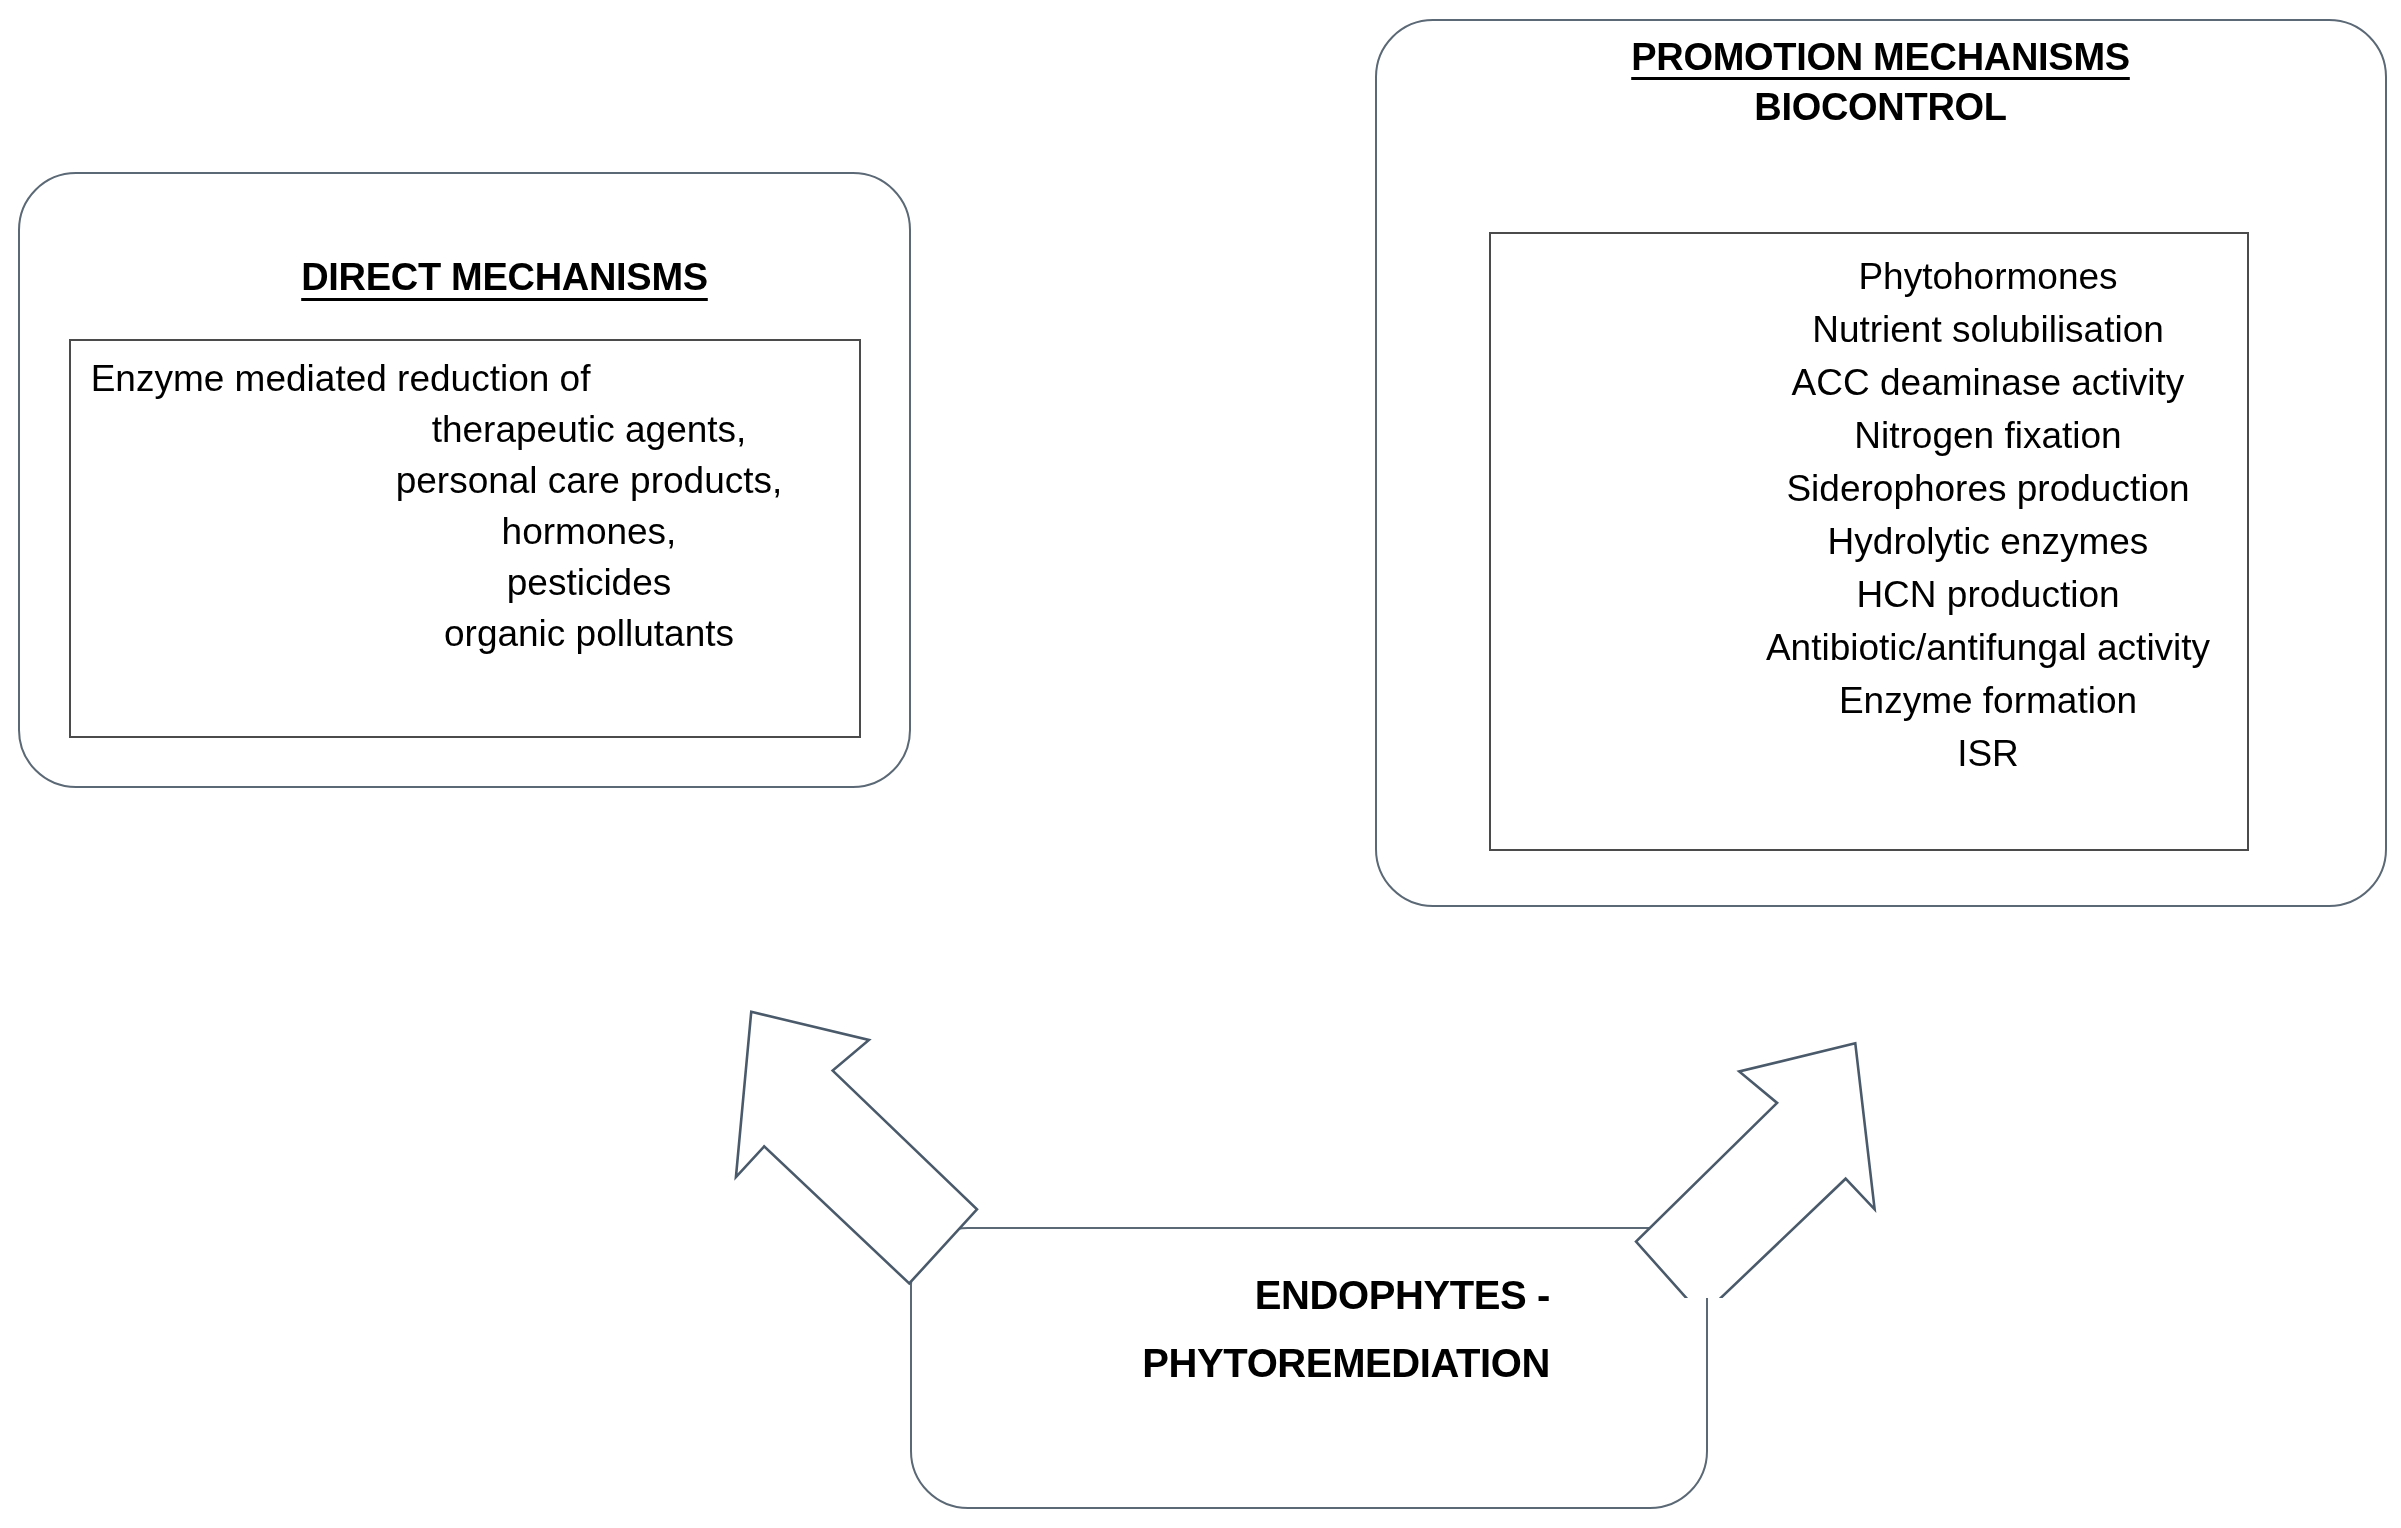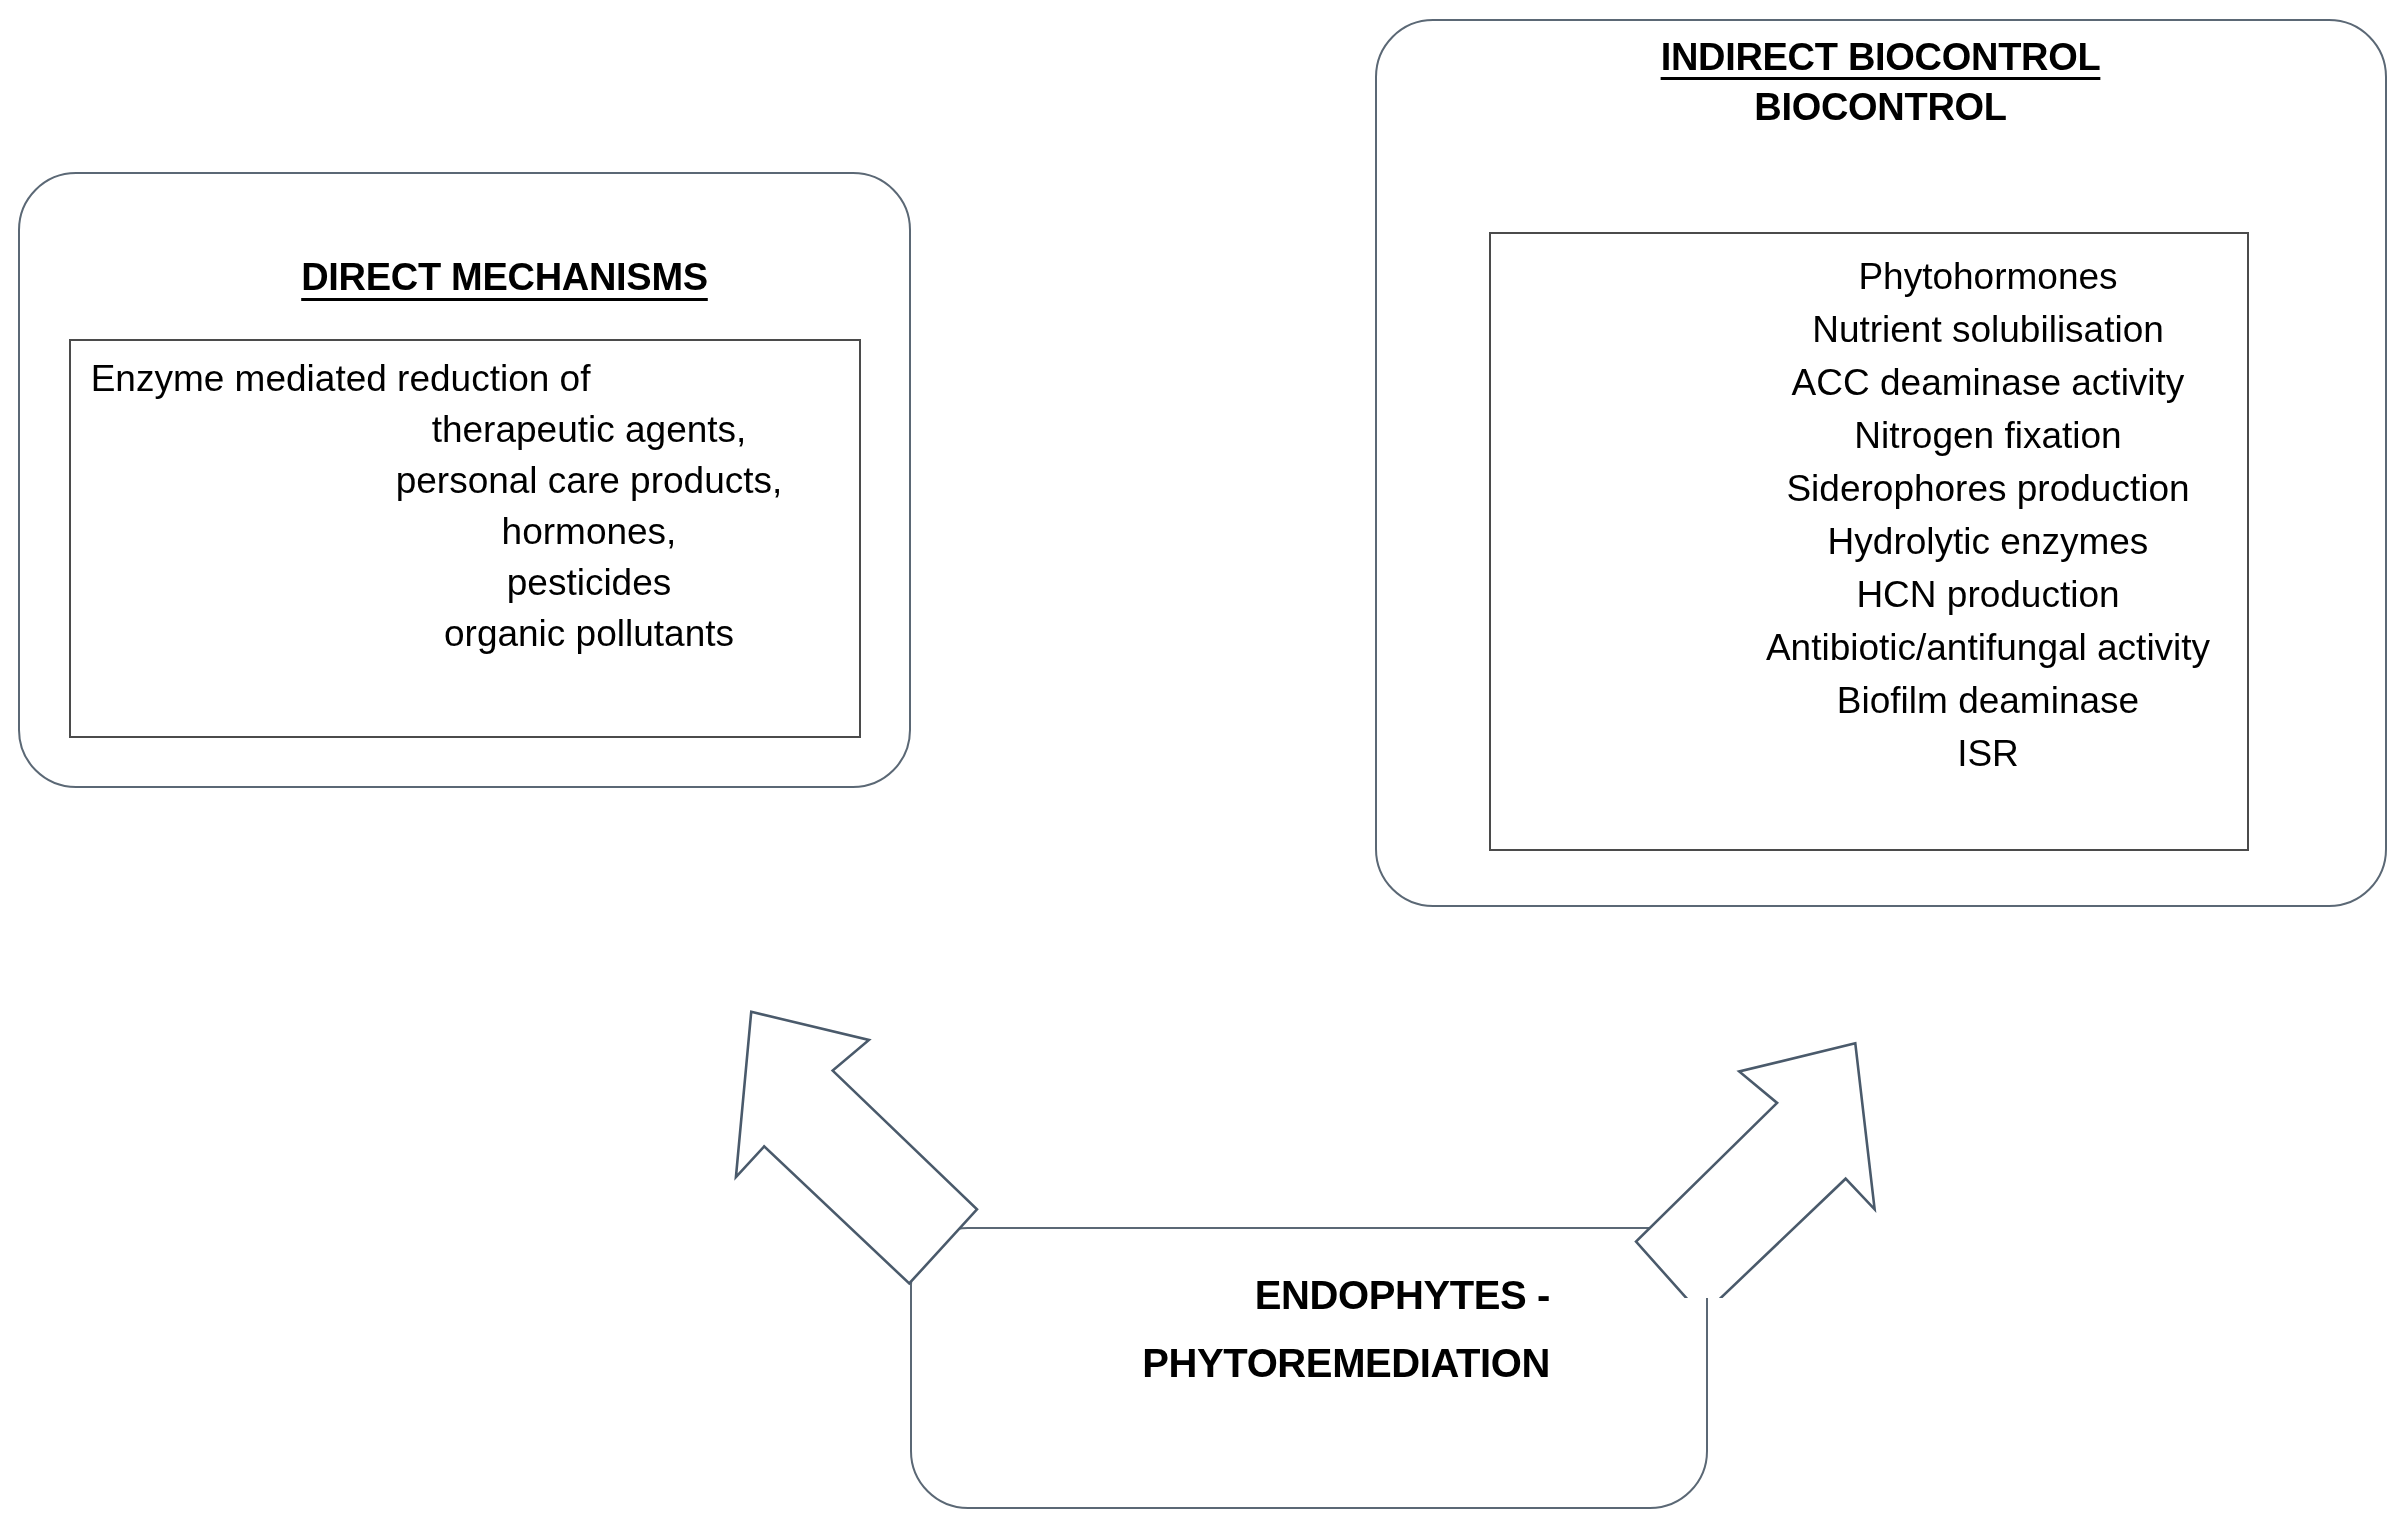--- a/index.html
+++ b/index.html
@@ -164,36 +164,36 @@
     <div class="ind">therapeutic agents,</div>
     <div class="ind">personal care products,</div>
     <div class="ind">hormones,</div>
     <div class="ind">pesticides</div>
     <div class="ind">organic pollutants</div>
   </div>
 
   <div class="rounded-box" id="indirect-box"></div>
 
   <div id="indirect-head">
-    <div class="underlined">INDIRECT BIOCONTROL</div>
+    <div class="underlined">PROMOTION MECHANISMS</div>
     <div>BIOCONTROL</div>
   </div>
 
   <div class="inner-box" id="indirect-inner"></div>
 
   <div id="indirect-list">
     <div>Phytohormones</div>
     <div>Nutrient solubilisation</div>
     <div>ACC deaminase activity</div>
     <div>Nitrogen fixation</div>
     <div>Siderophores production</div>
     <div>Hydrolytic enzymes</div>
     <div>HCN production</div>
     <div>Antibiotic/antifungal activity</div>
-    <div>Biofilm deaminase</div>
+    <div>Enzyme formation</div>
     <div>ISR</div>
   </div>
 
   <div class="rounded-box" id="endophytes-box"></div>
 
   <div id="endophytes-title">
     <div>ENDOPHYTES -</div>
     <div>PHYTOREMEDIATION</div>
   </div>
 

